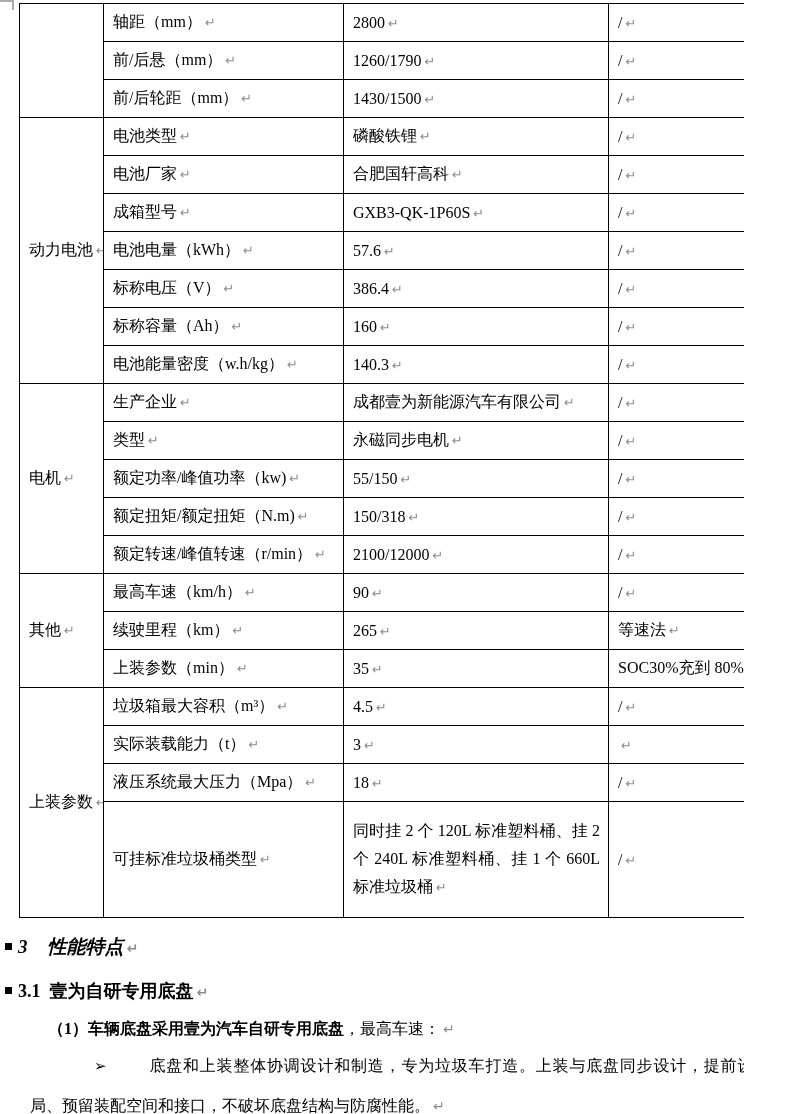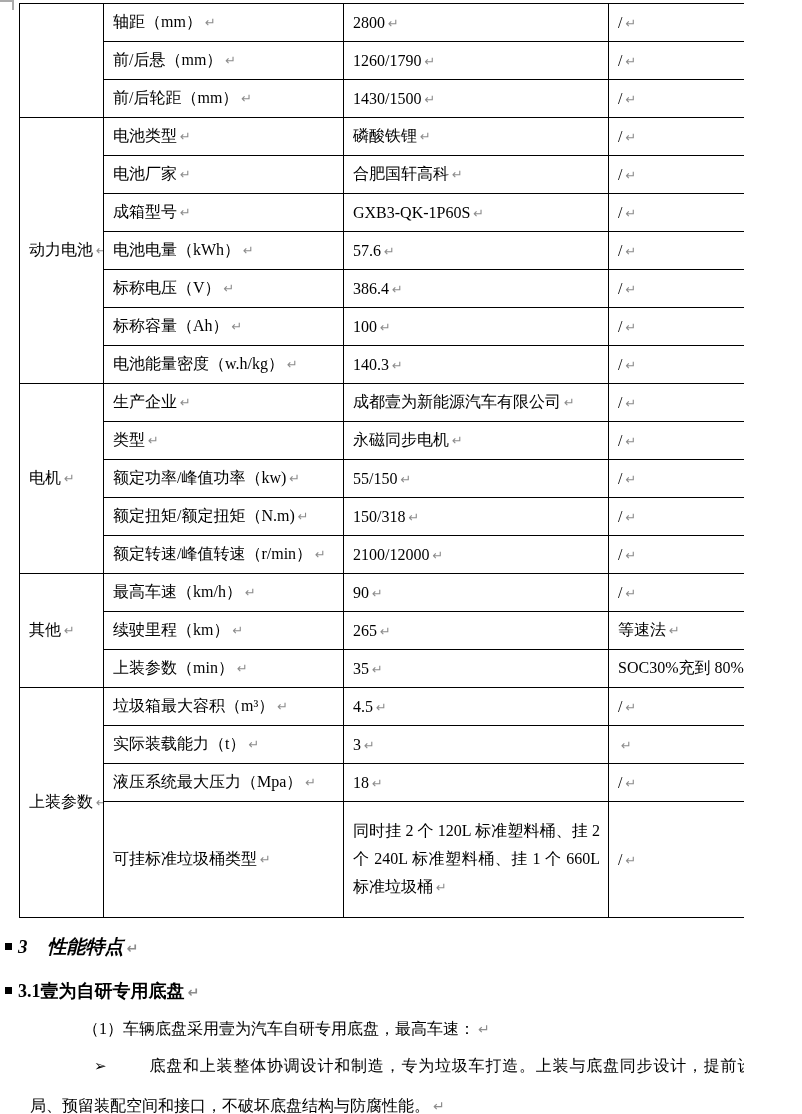--- a/index.html
+++ b/index.html
@@ -73,28 +73,28 @@
     font-weight: bold;
   }
   .sq {
     display: inline-block;
     width: 7px; height: 7px;
     background: #000000;
     margin-right: 6px;
     vertical-align: 3px;
   }
   .h3 .hnum  { margin-right: 20px; }
-  .h31 .hnum { }
+  .h31 .hnum { margin-right: 9px; }
 
   .p1 {
     position: absolute;
     left: 48px; top: 1019px;
     font-size: 16px;
   }
-  .p1 .b { font-weight: normal; margin-left: 35px; }
+  .p1 .b { font-weight: bold; }
 
   .bp {
     position: absolute;
     left: 30px; top: 1046px;
     width: 757px;
     font-size: 16px;
     line-height: 39px;
     text-align: justify;
     text-indent: 64px;
   }
@@ -157,21 +157,21 @@
         <td class="val"><span>57.6</span><span class="mark">↵</span></td>
         <td class="rem"><span>/</span><span class="mark">↵</span></td>
       </tr>
       <tr>
         <td class="param"><span>标称电压（V）</span><span class="mark">↵</span></td>
         <td class="val"><span>386.4</span><span class="mark">↵</span></td>
         <td class="rem"><span>/</span><span class="mark">↵</span></td>
       </tr>
       <tr>
         <td class="param"><span>标称容量（Ah）</span><span class="mark">↵</span></td>
-        <td class="val"><span>100</span><span class="mark">↵</span></td>
+        <td class="val"><span>160</span><span class="mark">↵</span></td>
         <td class="rem"><span>/</span><span class="mark">↵</span></td>
       </tr>
       <tr>
         <td class="param"><span>电池能量密度（w.h/kg）</span><span class="mark">↵</span></td>
         <td class="val"><span>140.3</span><span class="mark">↵</span></td>
         <td class="rem"><span>/</span><span class="mark">↵</span></td>
       </tr>
 
       <tr>
         <td class="cat" rowspan="5"><span>电机</span><span class="mark">↵</span></td>

